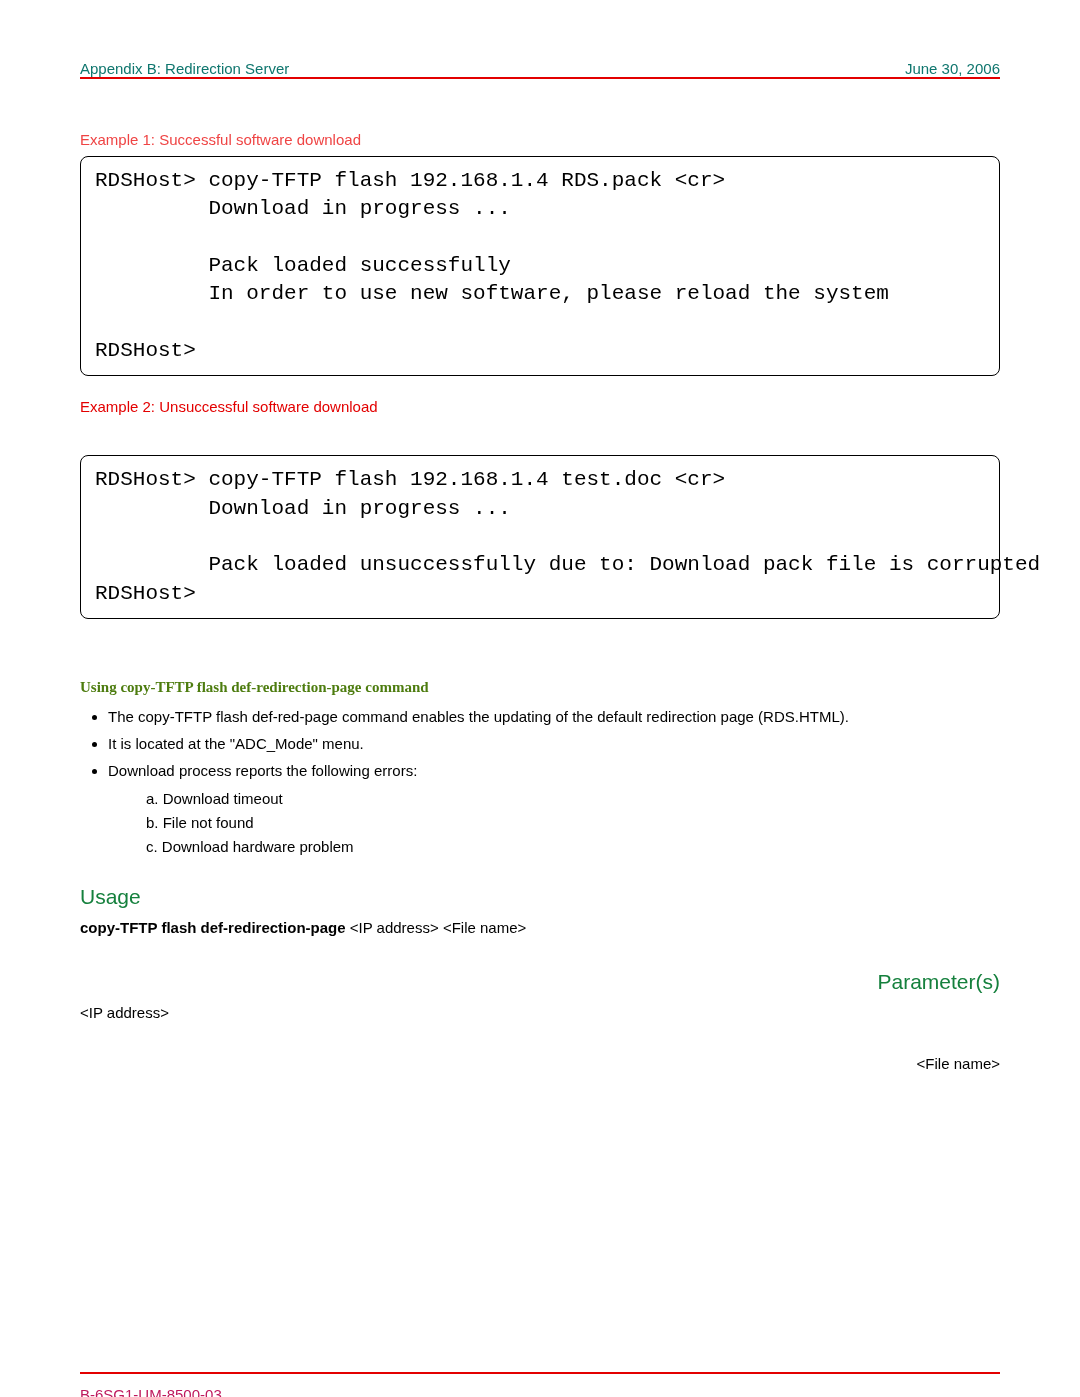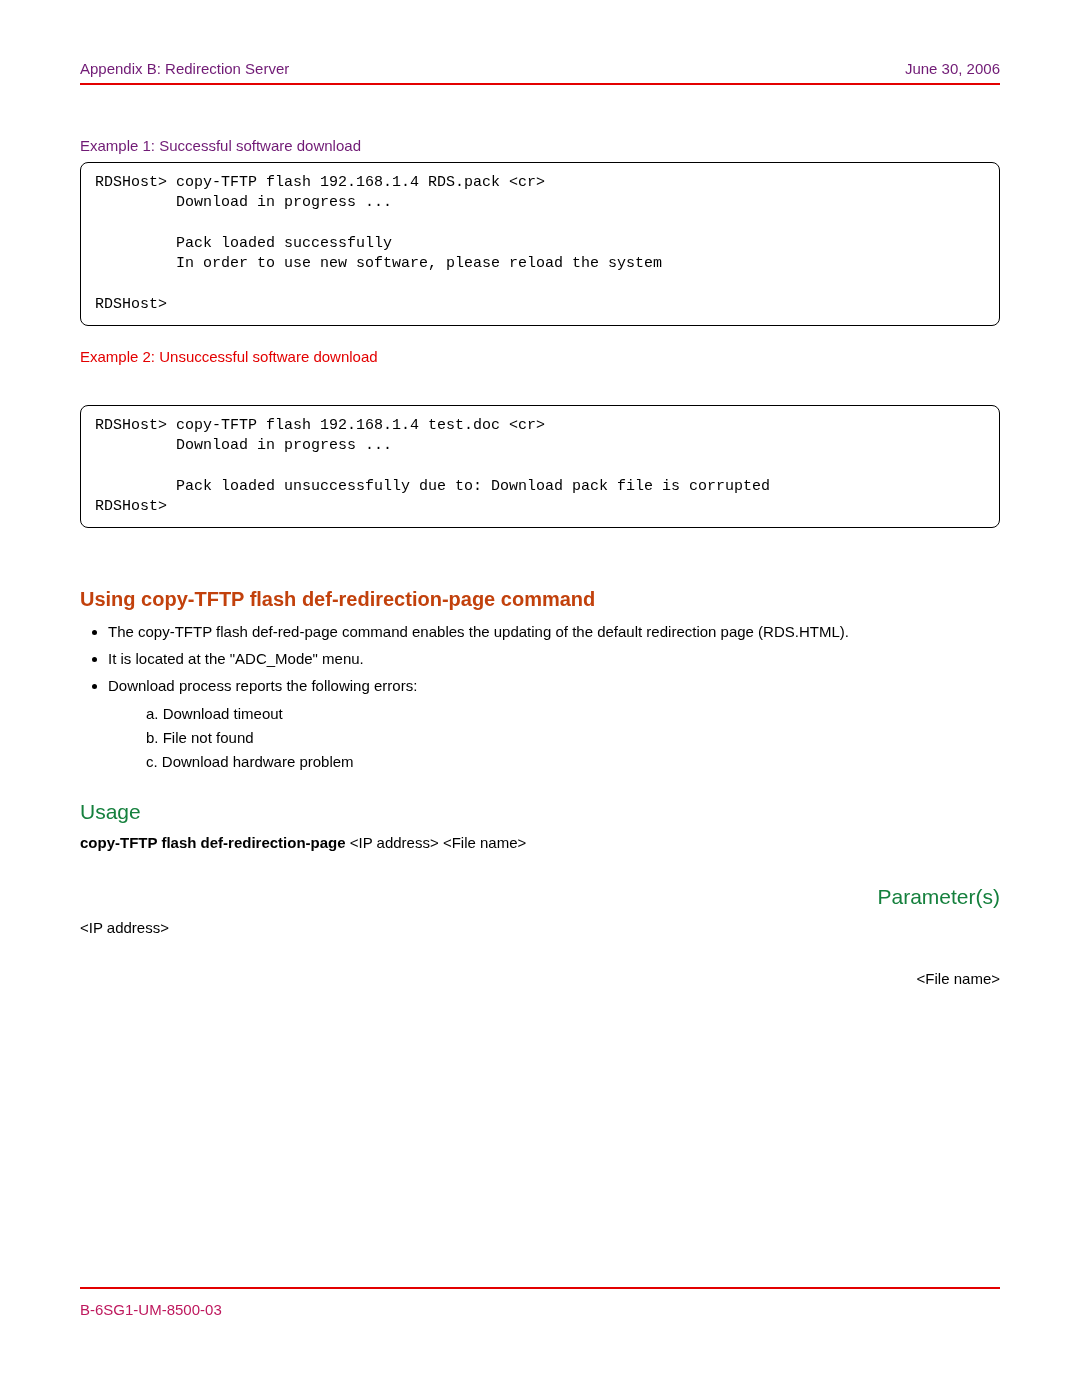--- a/index.html
+++ b/index.html
@@ -13,52 +13,52 @@
   }
   .page {
     padding: 60px 80px 40px 80px;
     box-sizing: border-box;
     min-height: 1397px;
     position: relative;
   }
   .header-row {
     display: flex;
     justify-content: space-between;
-    color: #701a75;
+    color: #0f766e;
     font-size: 15px;
-    padding-bottom: 6px;
     border-bottom: 2px solid #e30000;
   }
   .red-heading {
-    color: #701a75;
+    color: #ef4444;
     font-size: 15px;
     margin-top: 52px;
     margin-bottom: 8px;
   }
   .red-heading2 {
     color: #e30000;
     font-size: 15px;
     margin-top: 22px;
     margin-bottom: 7px;
   }
   .codebox {
     border: 1px solid #000;
     border-radius: 8px;
     padding: 10px 14px;
     font-family: "Courier New", monospace;
-    font-size: 15px;
+    font-size: 21px;
     white-space: pre;
     line-height: 1.35;
   }
   .section-title-bold {
-    color: #c2410c;
+    color: #4d7c0f;
     font-weight: bold;
-    font-size: 20px;
+    font-size: 15px;
     margin-top: 60px;
     margin-bottom: 12px;
+    font-family: Liberation Serif, serif;
   }
   ul.bullets {
     margin: 0 0 0 28px;
     padding: 0;
   }
   ul.bullets > li {
     margin-bottom: 10px;
     text-align: justify;
   }
   .sublist {

